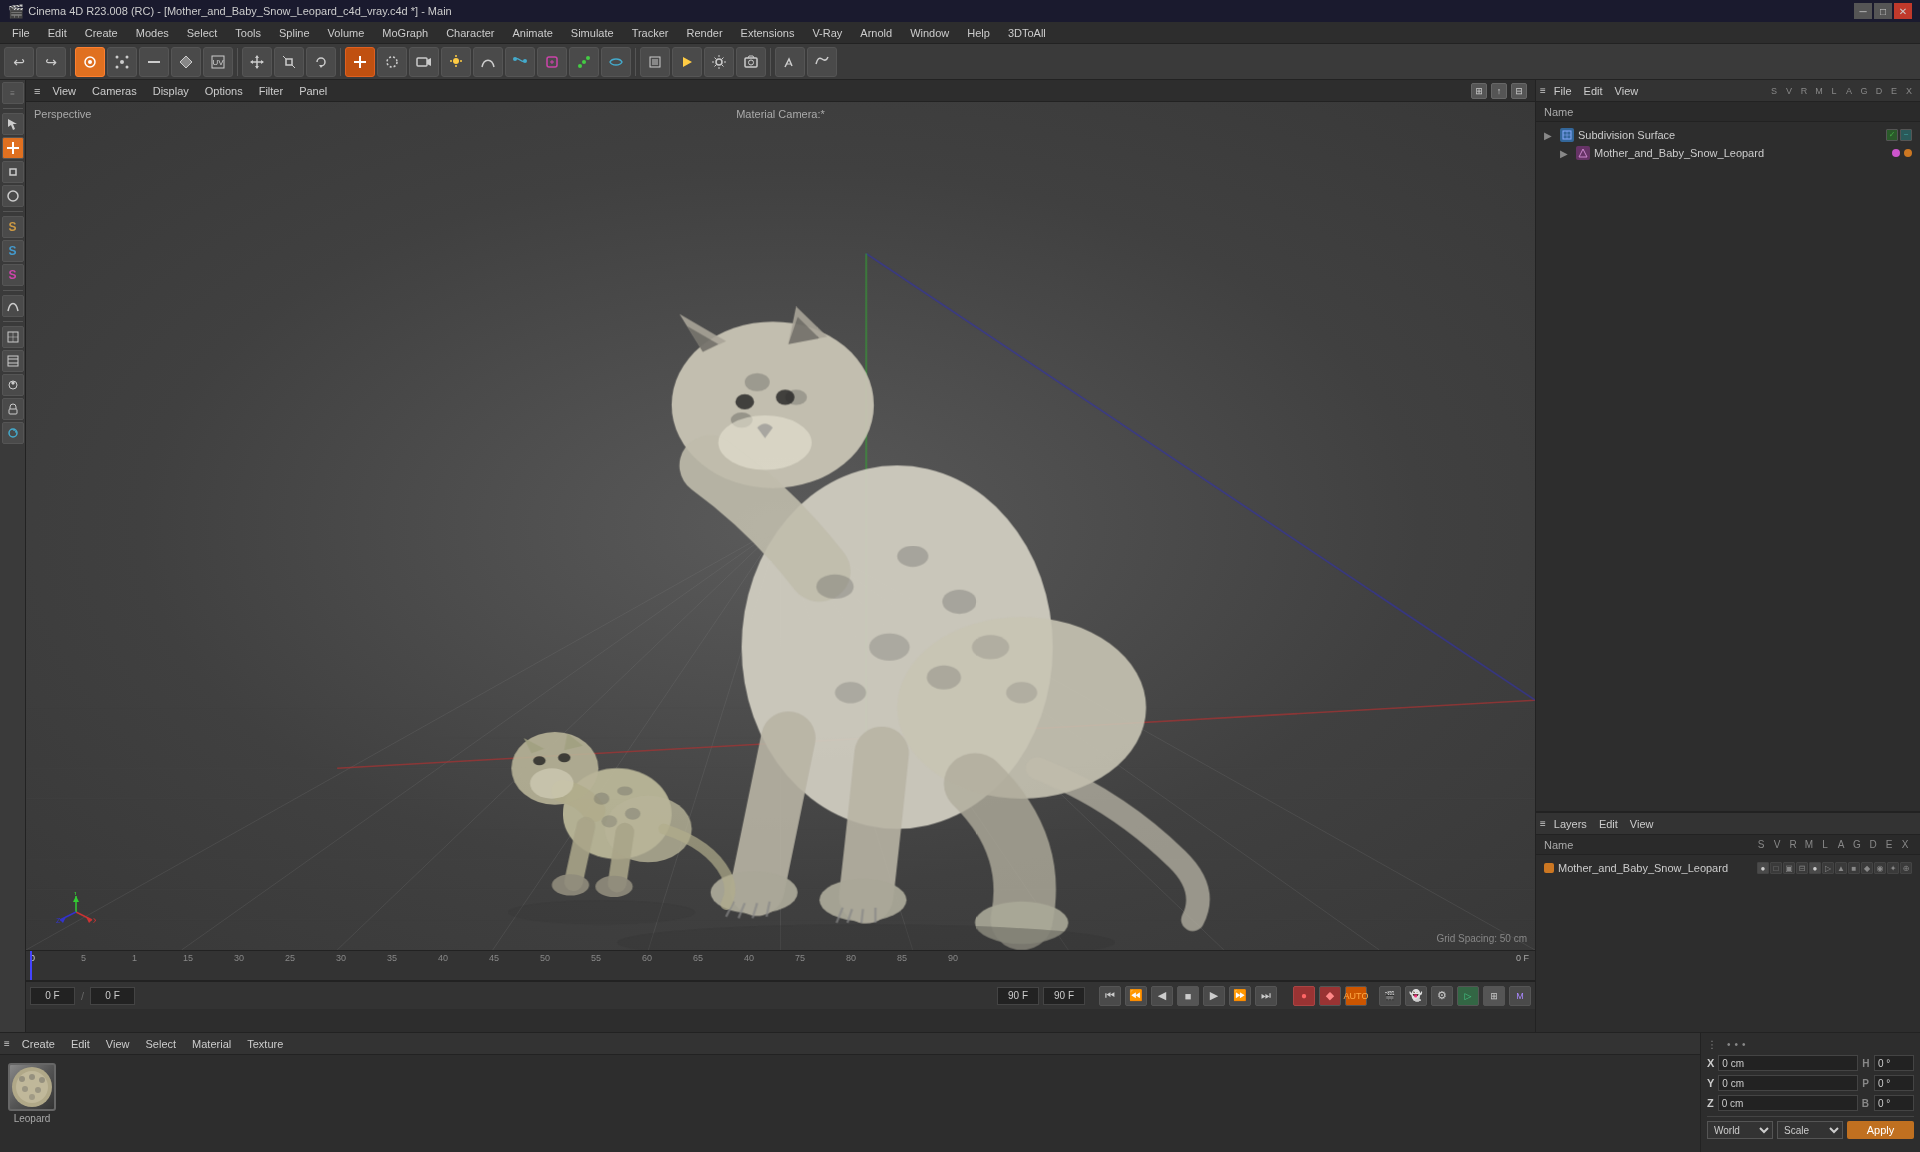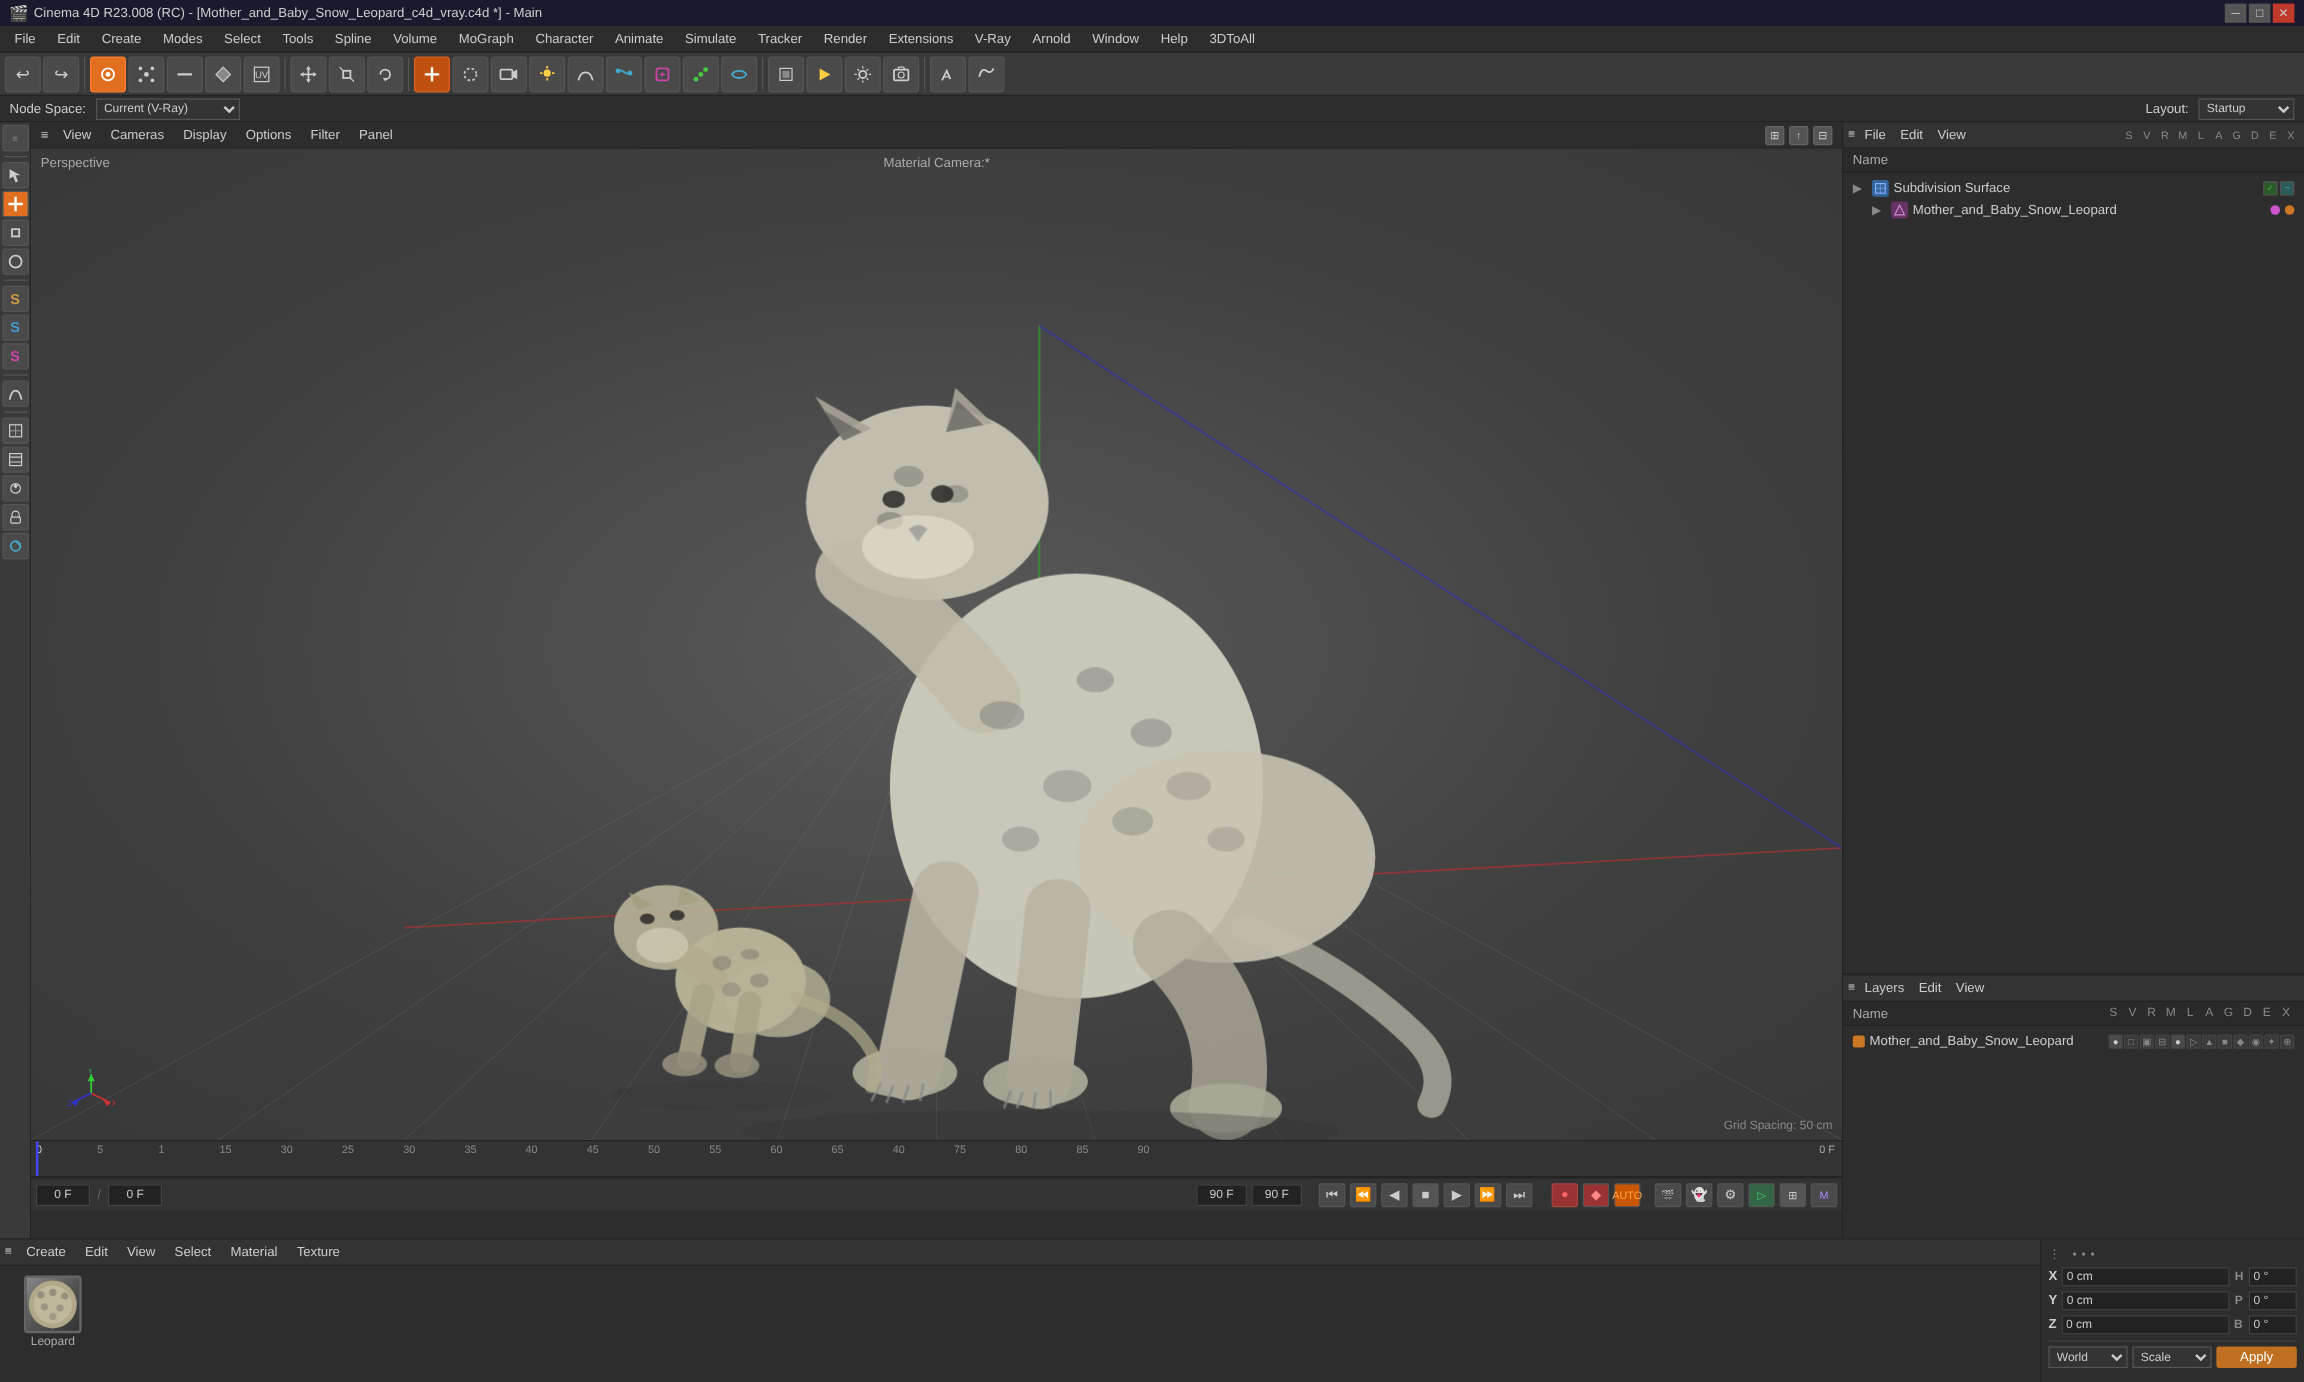--- a/index.html
+++ b/index.html
@@ -385,21 +385,21 @@
       display: flex; align-items: center; justify-content: center;
       cursor: pointer;
       position: relative;
     }
     .material-label {
       font-size: 10px;
       color: #aaa;
       text-align: center;
       margin-top: 2px;
     }
-    .material-item { display: flex; flex-direction: column; align-items: center; margin-left: 12px; }
+    .material-item { display: flex; flex-direction: column; align-items: center; }
 
     
     #coord-panel {
       width: 220px;
       background: #2d2d2d;
       border-left: 1px solid #222;
       padding: 6px;
     }
     .coord-row {
       display: flex;
@@ -704,32 +704,20 @@
           <line x1="4.5" y1="10" x2="9" y2="10" stroke="#ccc" stroke-width="1"></line>
         </svg>
     </button>
     <button class="toolbar-btn">
       <svg width="16" height="16" viewBox="0 0 16 16">
           <path d="M2,10 Q4,2 8,5 Q12,8 14,3" fill="none" stroke="#ccc" stroke-width="1.5"></path>
         </svg>
     </button>
   </div>
 
-  <div id="nodespace">
-    <span>Node Space:</span>
-    <select class="coord-dropdown" style="width:120px;">
-      <option>Current (V-Ray)</option>
-    </select>
-    <div id="nodespace-right">
-      <span>Layout:</span>
-      <select class="coord-dropdown" style="width:80px;">
-        <option>Startup</option>
-      </select>
-    </div>
-  </div>
 
   <div id="content-area" style="flex:1; display:flex; overflow:hidden; height: calc(1152px - 22px - 22px - 36px - 22px - 22px);">
 
     <div id="left-panel">
       <div class="left-tool-btn">
         <span style="font-size:8px; color:#888;">≡</span>
       </div>
       <div class="left-tool-sep"></div>
       <div class="left-tool-btn">
         <svg width="14" height="14" viewBox="0 0 14 14">

